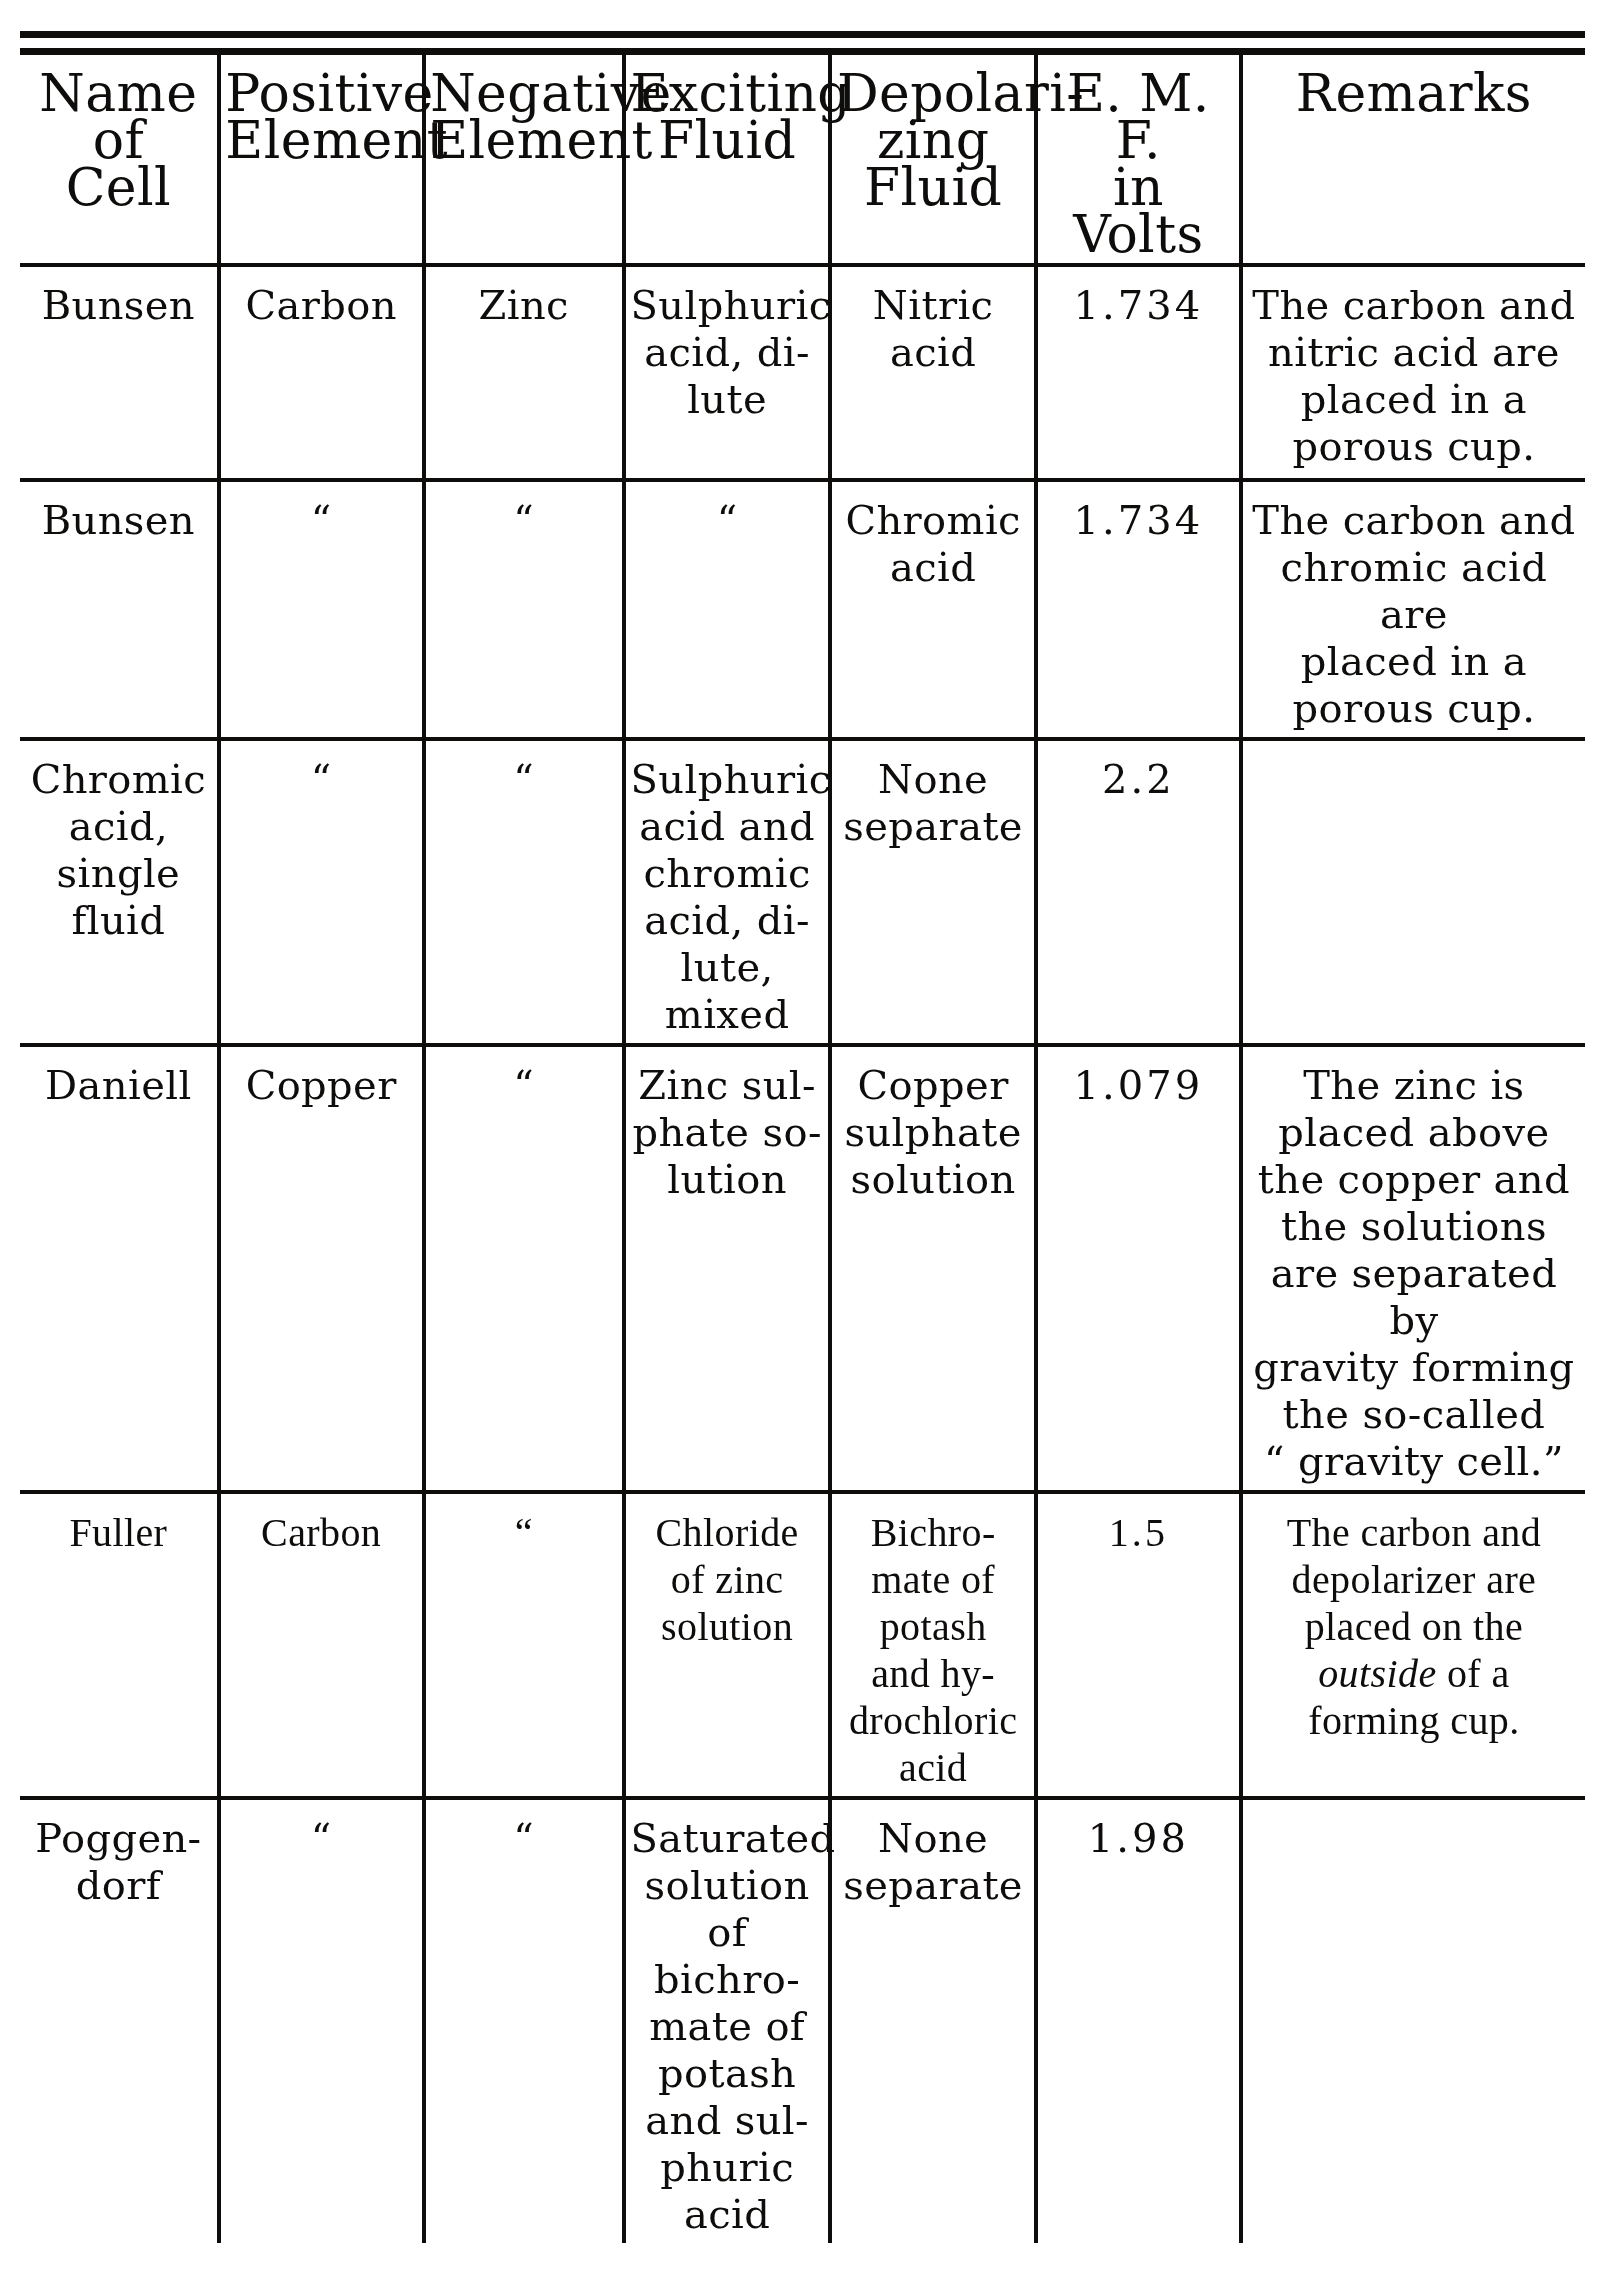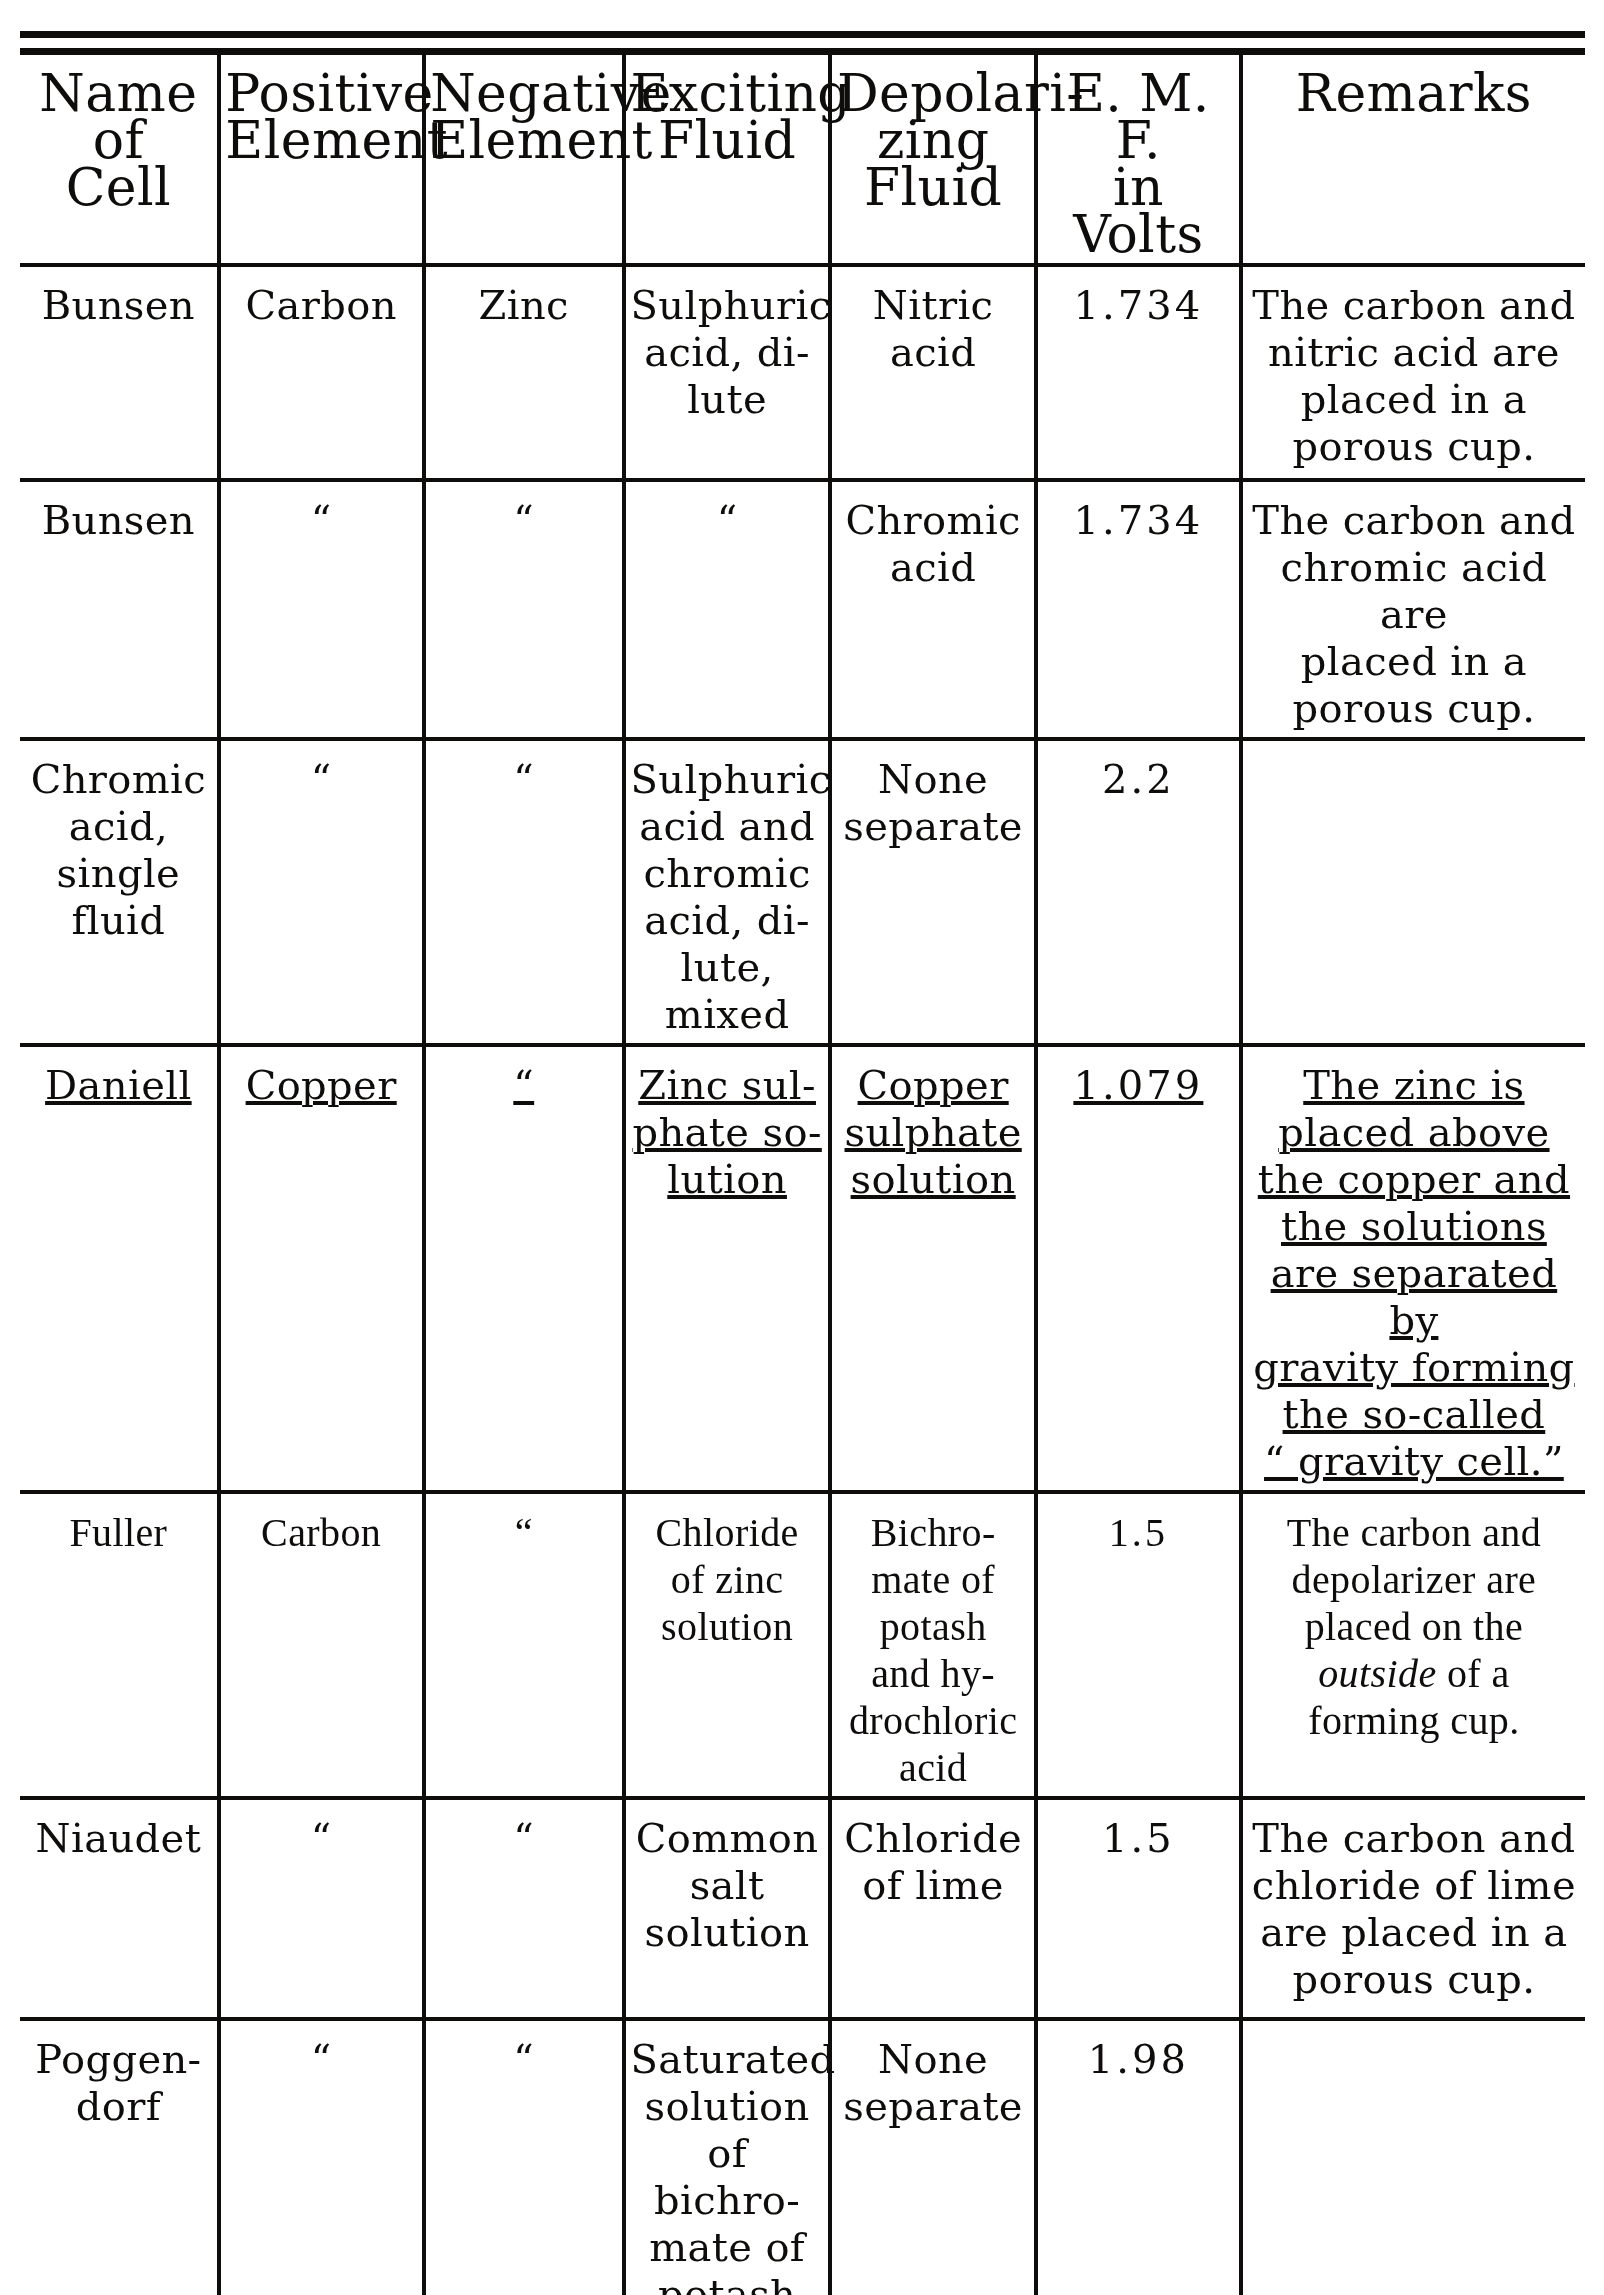--- a/index.html
+++ b/index.html
@@ -51,21 +51,21 @@
   col.c2 { width: 13.09%; }
   col.c3 { width: 12.80%; }
   col.c4 { width: 13.19%; }
   col.c5 { width: 13.14%; }
   col.c6 { width: 13.09%; }
   col.c7 { width: 21.99%; }
   tr.hr { height: 136px; }
   tr.r1 { height: 215px; }
   tr.r2 { height: 208px; }
   tr.r3 { height: 298px; }
-  tr.r4 { height: 410px; text-decoration: underline; }
+  tr.r4 { height: 410px; }
   tr.r5 { height: 298px; font-family: Liberation Serif, serif; }
   tr.r6 { height: 221px; }
   tr.r7 { height: 392px; }
 </style>
 </head>
 <body>
 
 <div class="sheet">
 
   <div class="double-rule top"></div>
@@ -177,35 +177,20 @@
 and hy-
 drochloric
 acid</td>
         <td class="emf">1.5</td>
         <td><span>The carbon and
 depolarizer are
 placed on the
 </span><em>outside</em><span> of a
 forming cup.</span></td>
       </tr>
-      <tr class="r6">
-        <td>Niaudet</td>
-        <td>“</td>
-        <td>“</td>
-        <td>Common
-salt
-solution</td>
-        <td>Chloride
-of lime</td>
-        <td class="emf">1.5</td>
-        <td>The carbon and
-chloride of lime
-are placed in a
-porous cup.</td>
-      </tr>
       <tr class="r7">
         <td>Poggen-
 dorf</td>
         <td>“</td>
         <td>“</td>
         <td>Saturated
 solution
 of bichro-
 mate of
 potash

